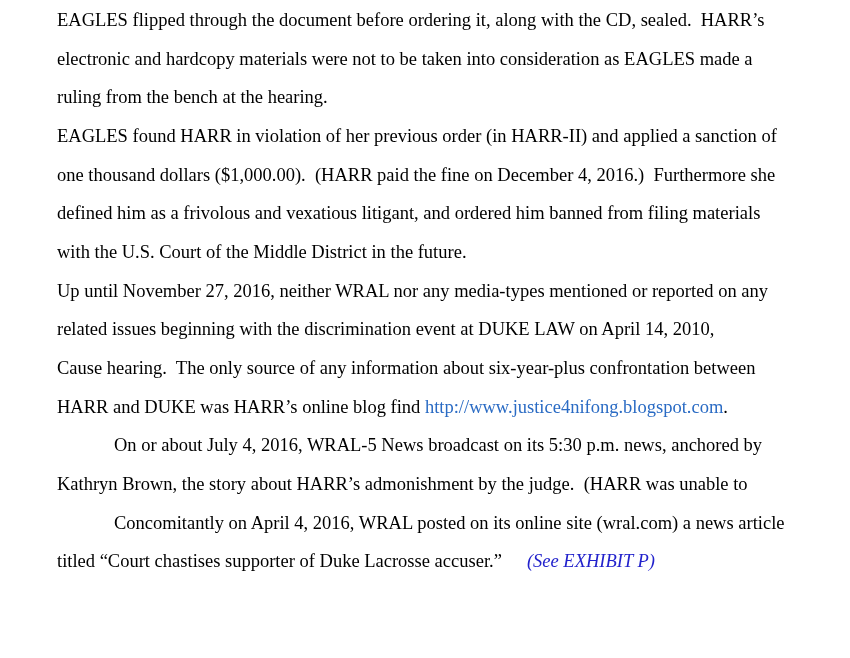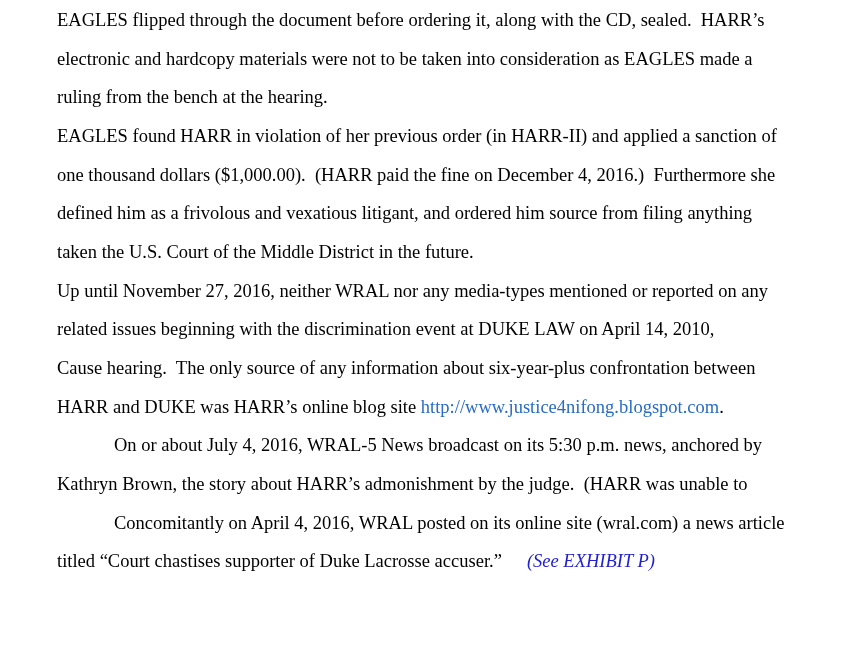--- a/index.html
+++ b/index.html
@@ -39,23 +39,23 @@
 </style>
 </head>
 <body>
 
 <main class="page">
   <p class="line">EAGLES flipped through the document before ordering it, along with the CD, sealed.  HARR’s</p>
   <p class="line">electronic and hardcopy materials were not to be taken into consideration as EAGLES made a</p>
   <p class="line">ruling from the bench at the hearing.</p>
   <p class="line">EAGLES found HARR in violation of her previous order (in HARR-II) and applied a sanction of</p>
   <p class="line">one thousand dollars ($1,000.00).  (HARR paid the fine on December 4, 2016.)  Furthermore she</p>
-  <p class="line">defined him as a frivolous and vexatious litigant, and ordered him source from filing anything</p>
-  <p class="line">taken the U.S. Court of the Middle District in the future.</p>
+  <p class="line">defined him as a frivolous and vexatious litigant, and ordered him banned from filing materials</p>
+  <p class="line">with the U.S. Court of the Middle District in the future.</p>
   <p class="line">Up until November 27, 2016, neither WRAL nor any media-types mentioned or reported on any</p>
   <p class="line">related issues beginning with the discrimination event at DUKE LAW on April 14, 2010,</p>
   <p class="line">Cause hearing.  The only source of any information about six-year-plus confrontation between</p>
-  <p class="line"><span>HARR and DUKE was HARR’s online blog site </span><a class="link">http://www.justice4nifong.blogspot.com</a><span>.</span></p>
+  <p class="line"><span>HARR and DUKE was HARR’s online blog find </span><a class="link">http://www.justice4nifong.blogspot.com</a><span>.</span></p>
   <p class="line indent">On or about July 4, 2016, WRAL-5 News broadcast on its 5:30 p.m. news, anchored by</p>
   <p class="line">Kathryn Brown, the story about HARR’s admonishment by the judge.  (HARR was unable to</p>
   <p class="line indent">Concomitantly on April 4, 2016, WRAL posted on its online site (wral.com) a news article</p>
   <p class="line"><span>titled “Court chastises supporter of Duke Lacrosse accuser.”</span><span class="cite">(See EXHIBIT P)</span></p>
 </main>
 
 </body></html>

